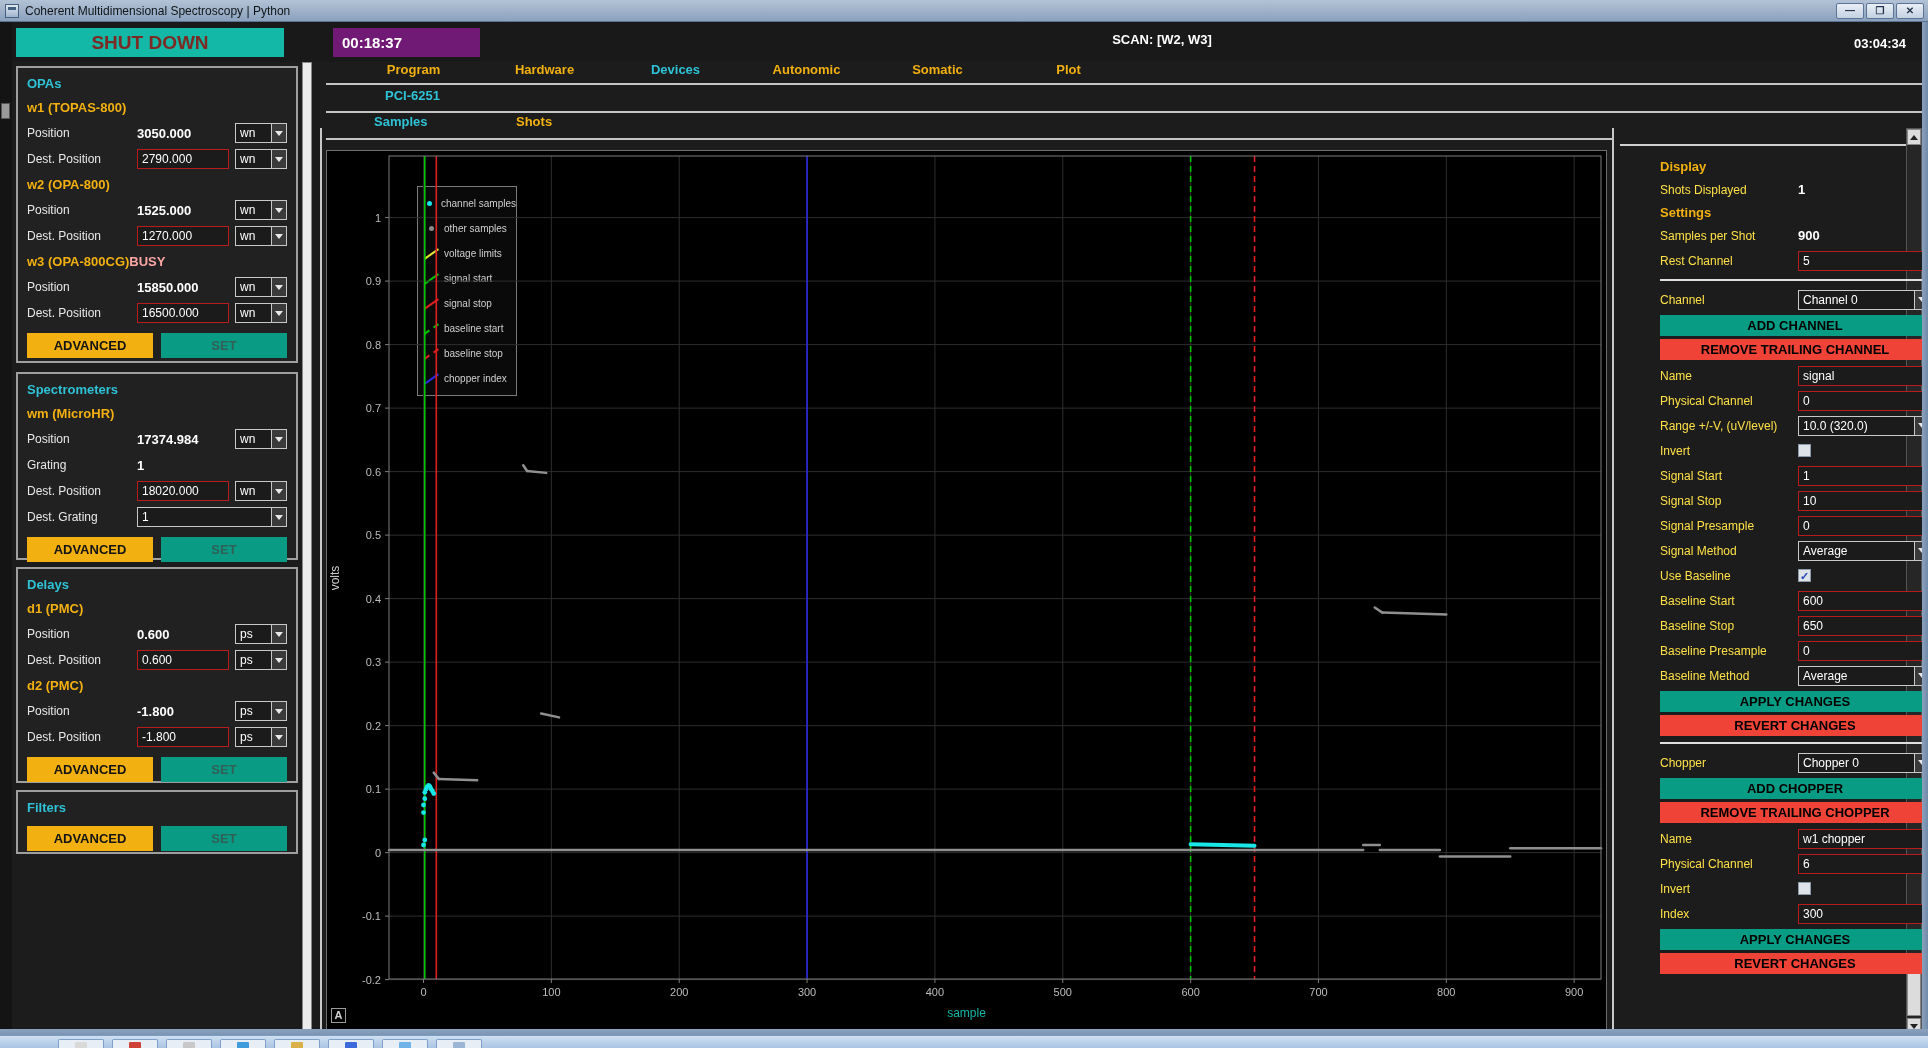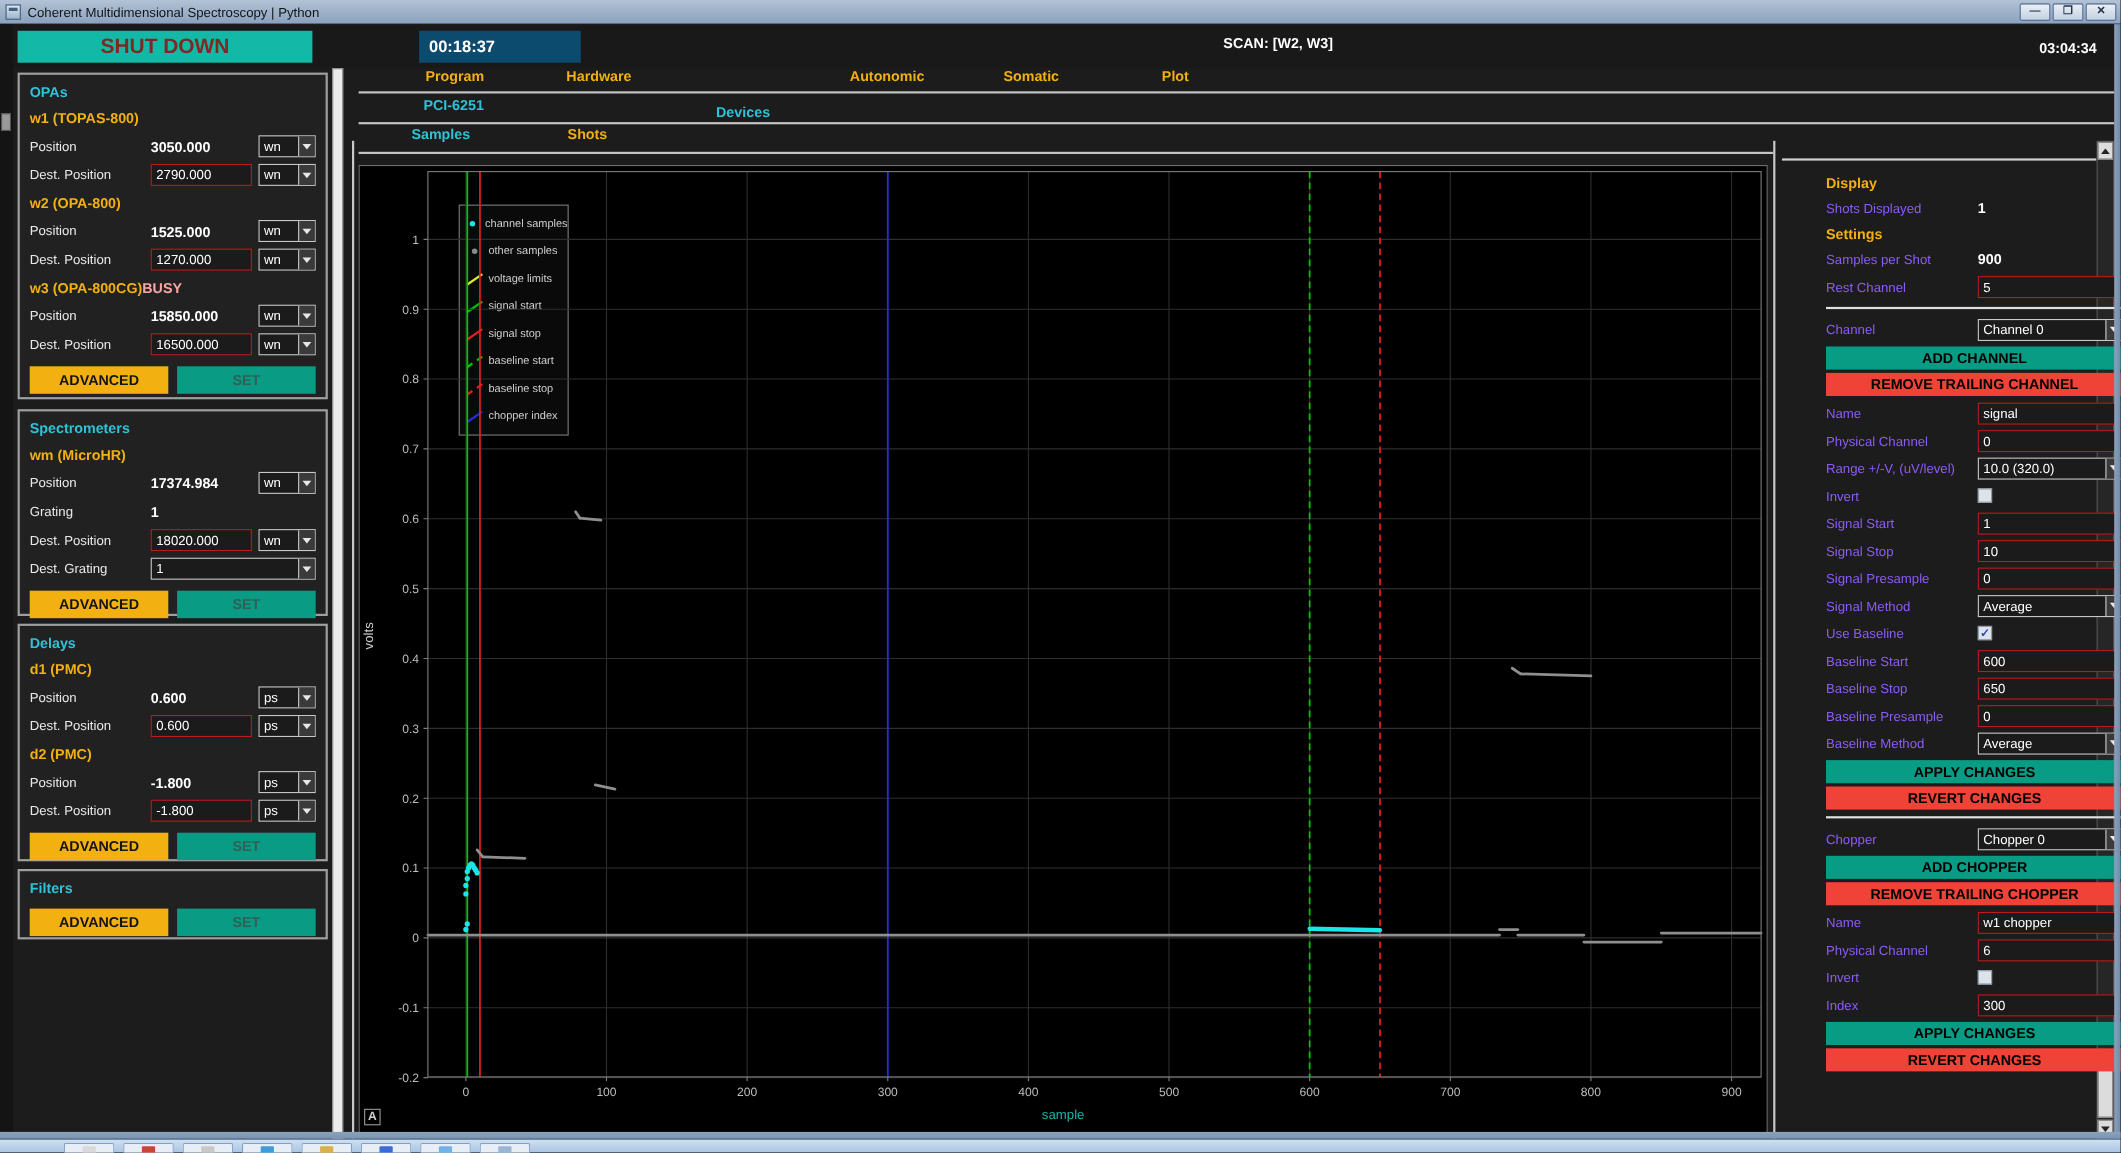--- a/index.html
+++ b/index.html
@@ -25,29 +25,29 @@
     background:linear-gradient(#8ba2bd,#7b94b2); }
   .taskbar { position:absolute; left:0; top:1035px; width:1928px; height:13px;
     background:linear-gradient(#cfe0f2,#a9c4e2); border-top:1px solid #7d9cc0; }
   .tb-icon { position:absolute; top:3px; width:46px; height:10px; background:#e8eef6;
     border:1px solid #7fa0c8; border-bottom:none; border-radius:2px 2px 0 0; }
   .tb-glyph { position:absolute; left:16px; top:2px; width:12px; height:8px; border-radius:1px; }
   
   .topstrip { position:absolute; left:0; top:22px; width:1922px; height:40px; background:#191919; }
   .shutdown-btn { position:absolute; left:16px; top:6px; width:268px; height:29px; background:#14b8a6;
     color:#7c2a24; font-weight:bold; font-size:19px; display:flex; align-items:center; justify-content:center; }
-  .timer-box { position:absolute; left:333px; top:6px; width:147px; height:29px; background:#0c4a6e;
-    color:#fff; font-weight:bold; font-size:15px; display:flex; align-items:center; padding-left:9px;margin-left:48px; }
+  .timer-box { position:absolute; left:333px; top:6px; width:147px; height:29px; background:#701a75;
+    color:#fff; font-weight:bold; font-size:15px; display:flex; align-items:center; padding-left:9px; }
   .scan-label { position:absolute; left:1082px; top:10px; width:160px; text-align:center;
     color:#fff; font-weight:bold; font-size:13px; }
   .clock { position:absolute; right:16px; top:14px; color:#fff; font-weight:bold; font-size:13px; }
   
   .navrow { position:absolute; left:326px; top:62px; display:flex; padding-left:22px; }
   .nav-tab { width:131px; text-align:center; font-weight:bold; font-size:13px; color:#f2b011; }
-  .nav-tab.active { color:#2fc2d6;margin-top:32px; }
+  .nav-tab.active { color:#2fc2d6; }
   .hline { position:absolute; background:#c4c4c4; height:2px; }
   .device-tab { position:absolute; left:385px; top:88px; font-weight:bold; font-size:13px; color:#2fc2d6; }
   .subtab-samples { position:absolute; left:374px; top:114px; font-weight:bold; font-size:13px; }
   .subtab-shots  { position:absolute; left:516px; top:114px; font-weight:bold; font-size:13px; }
   .subtab.active { color:#2fc2d6; } .subtab { color:#f2b011; }
   .splitter { position:absolute; width:2px; background:#c8c8c8; }
   
   .left-dock { position:absolute; left:0; top:22px; width:12px; height:1013px; background:#141414; }
   .dock-handle { position:absolute; left:1px; top:81px; width:9px; height:16px; background:#9a9a9a; border:1px solid #555; }
   .sb-scroll { position:absolute; left:302px; top:62px; width:10px; height:973px; background:#ececec; border:1px solid #888; }
@@ -78,21 +78,21 @@
   .sb-unit { width:52px; }
   .sb-wide { width:150px; }
   .sb-buttons { display:flex; gap:8px; margin-top:7px; }
   .sb-btn { flex:1; height:25px; font-weight:bold; font-size:13px; display:flex; align-items:center; justify-content:center; }
   .btn-adv { background:#f2b011; color:#141414; }
   .btn-set { background:#0a9b85; color:#2f6157; }
   
   .right-panel { position:absolute; left:1620px; top:150px; width:286px; height:882px; overflow:hidden; padding:6px 8px 0 8px;margin-left:32px; }
   .rp-header { color:#f2b011; font-weight:bold; font-size:13px; height:21px; line-height:21px; }
   .rp-row { height:25px; display:flex; align-items:center; }
-  .rp-label { flex:1; font-size:12px; color:#8b5cf6; }
+  .rp-label { flex:1; font-size:12px; color:#fde047; }
   .rp-field { width:132px; }
   .rp-value { width:132px; font-weight:bold; font-size:13px; color:#fff; }
   .rp-check-wrap { width:132px; }
   .rp-check { width:13px; height:13px; background:#dde3e8; border:1px solid #8a9aaa;
     font-size:11px; line-height:12px; text-align:center; color:#2b48bb; font-weight:bold; }
   .rp-btn { height:21px; margin:3px 0; font-weight:bold; font-size:13px; color:#000;
     display:flex; align-items:center; justify-content:center; }
   .rp-teal { background:#089c85; } .rp-red { background:#ee4336; }
   .rp-divider { border-top:2px solid #e0e0e0; margin:6px 0; }
   

